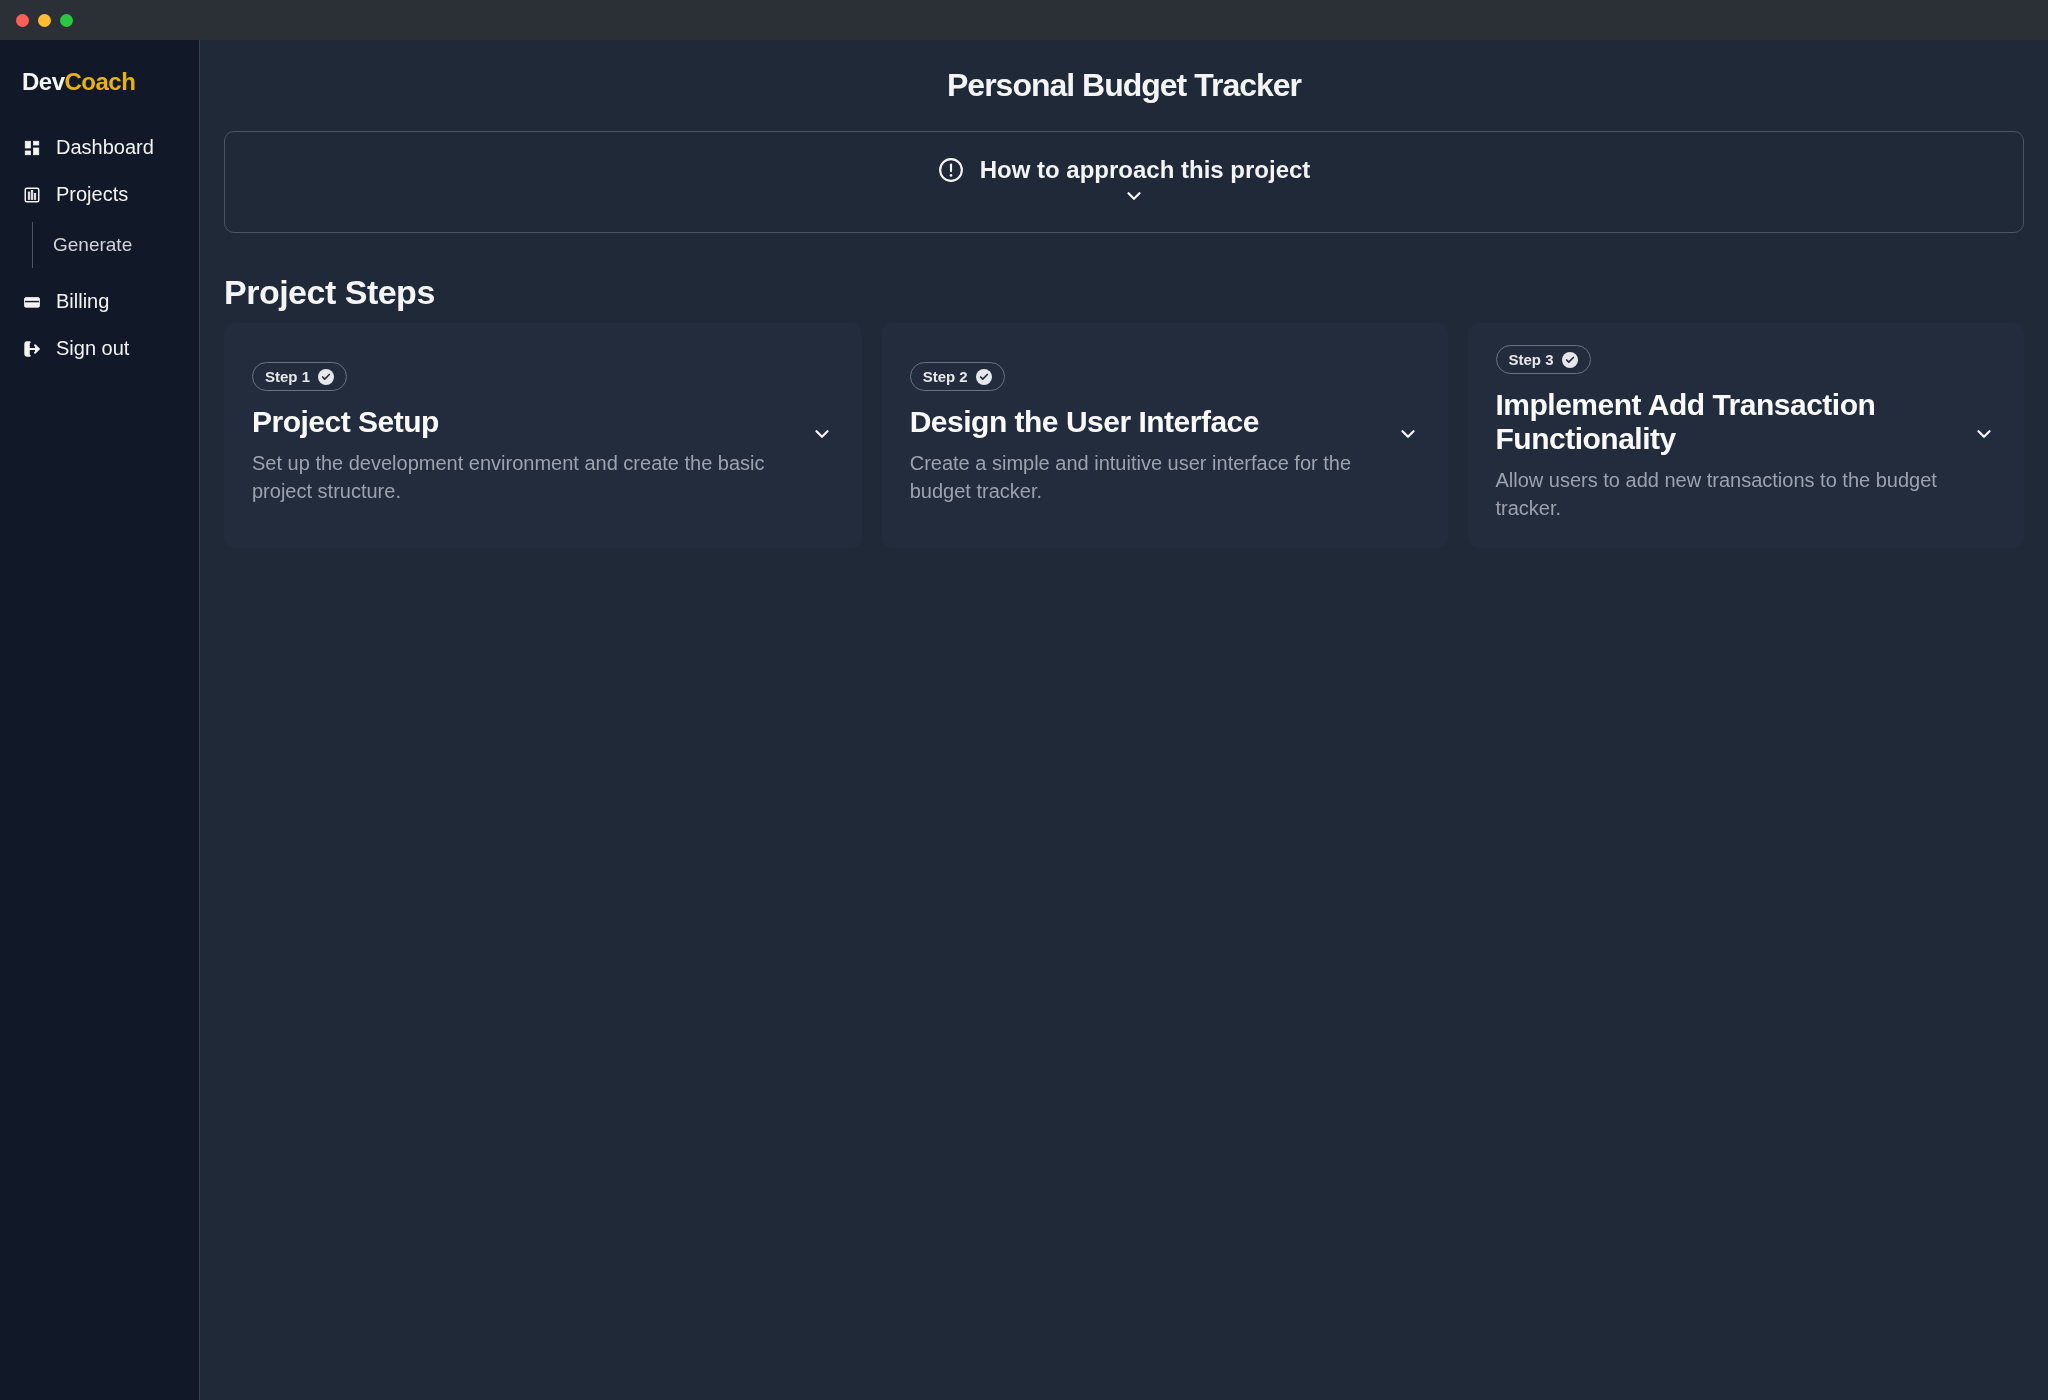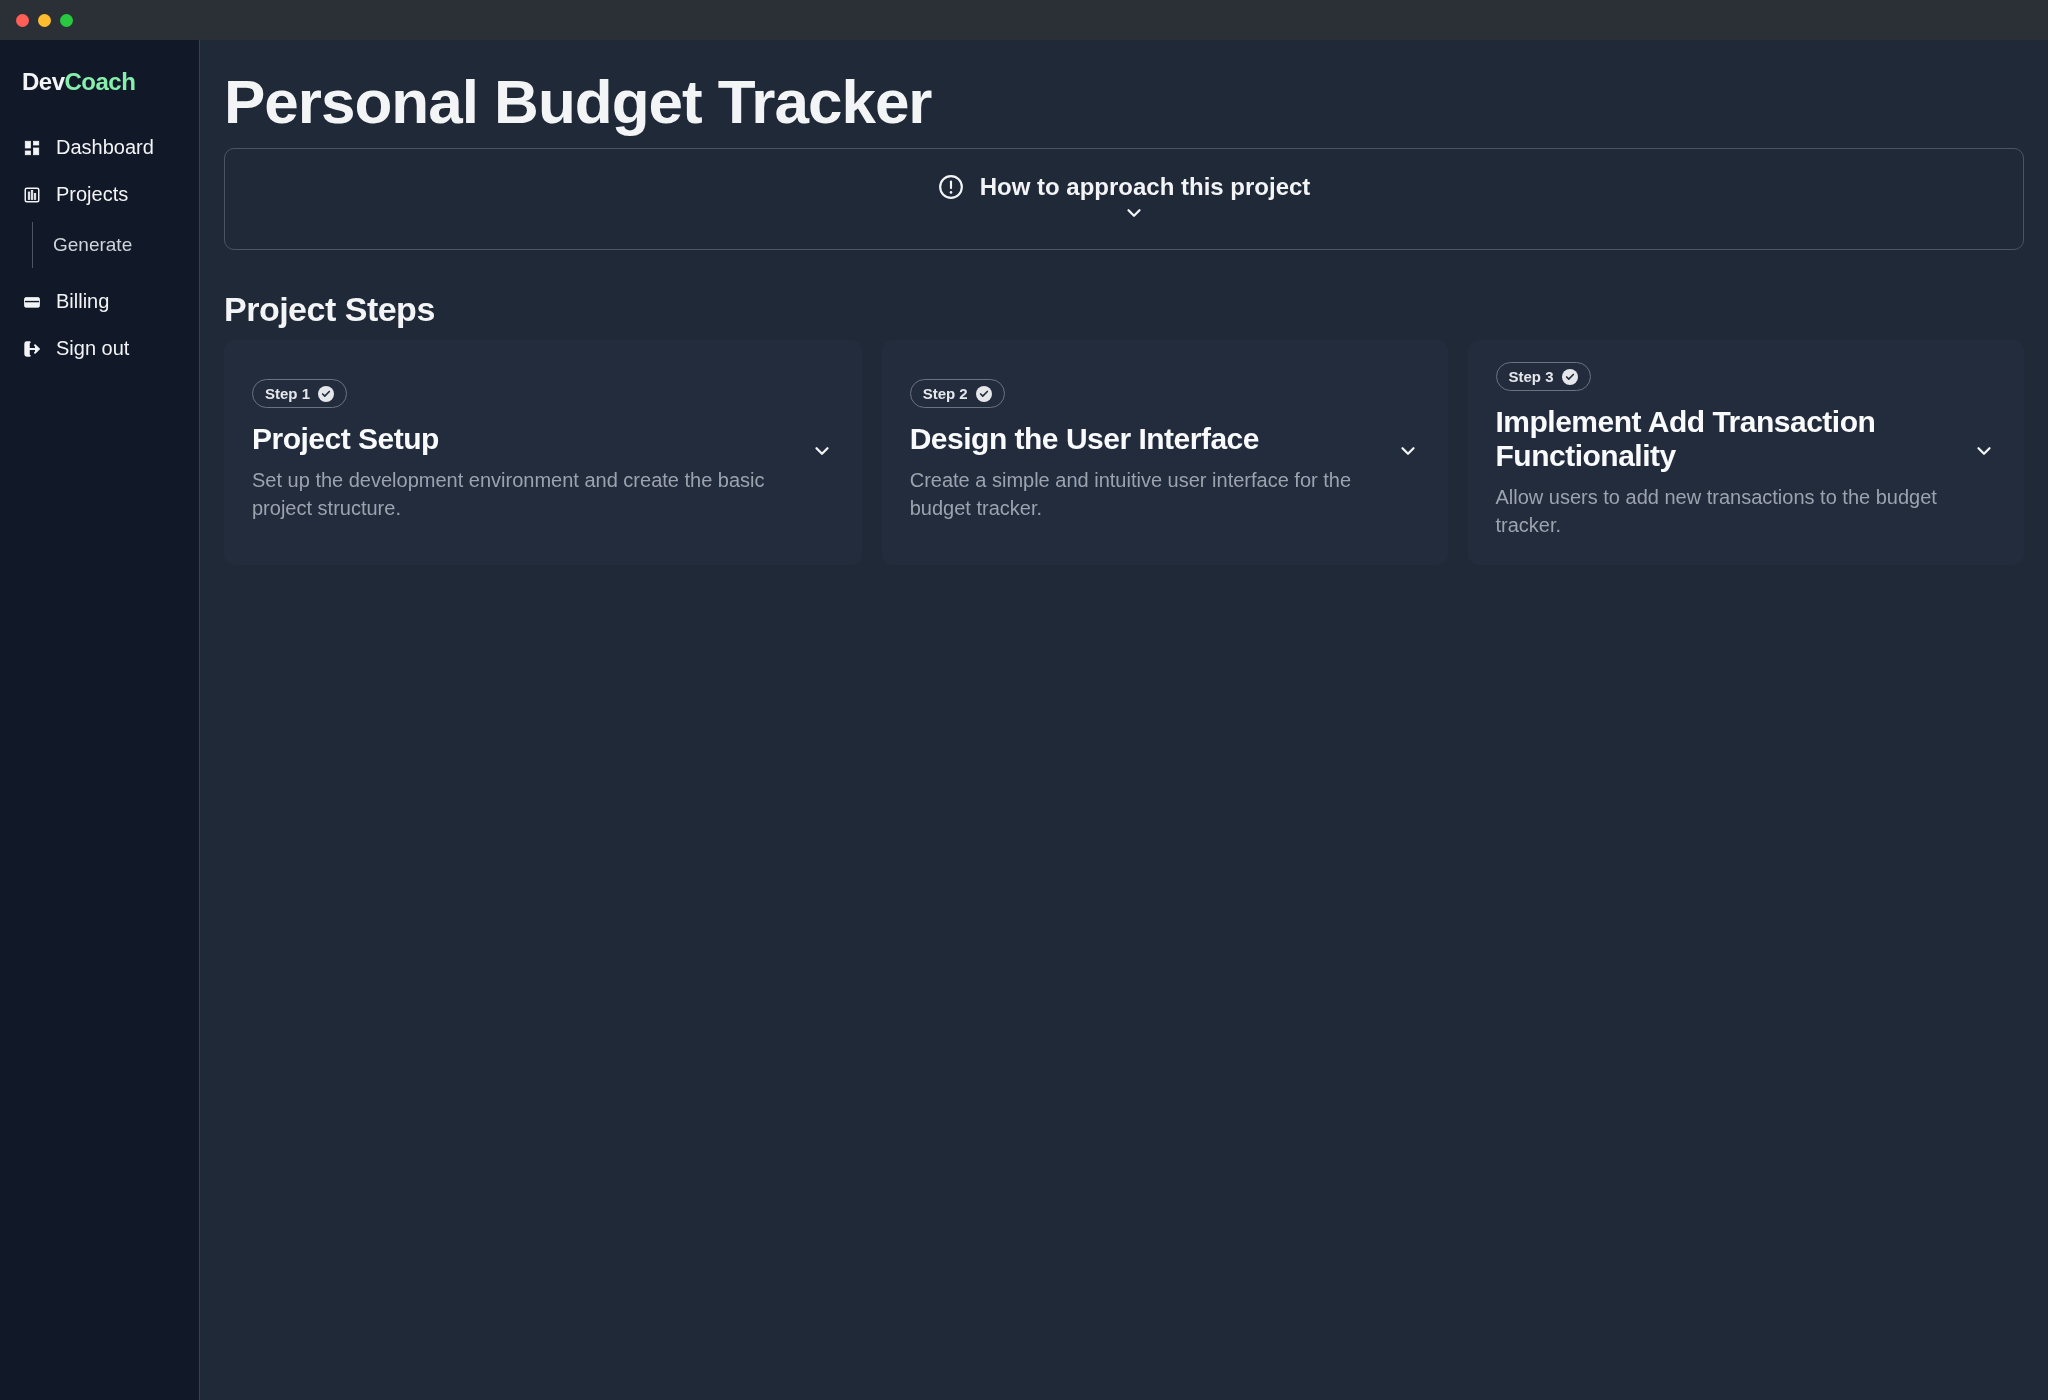--- a/index.html
+++ b/index.html
@@ -45,21 +45,21 @@
     display: flex;
     flex-direction: column;
     padding: 28px 0 0 0;
   }
   .logo {
     padding: 0 22px 28px 22px;
     font-size: 24px;
     font-weight: 800;
     letter-spacing: -0.5px;
   }
-  .logo .accent { color: #86efac; }
+  .logo .accent { color: #eab308; }
   .nav { display: flex; flex-direction: column; }
   .nav-item {
     display: flex; align-items: center;
     gap: 14px;
     padding: 12px 22px;
     font-size: 20px;
     font-weight: 500;
     color: #f3f4f6;
     cursor: pointer;
   }
@@ -81,25 +81,26 @@
     cursor: pointer;
   }
 
   
   .main {
     flex: 1;
     overflow-y: auto;
     padding: 28px 24px 40px 24px;
   }
   .page-title {
-    font-size: 62px;
+    font-size: 32px;
     font-weight: 800;
     letter-spacing: -1px;
     line-height: 1.1;
-    margin-bottom: 12px;
+    margin-bottom: 28px;
+    text-align: center;
   }
 
   .info-panel {
     border: 1px solid #4b5563;
     background: #1f2937;
     border-radius: 10px;
     padding: 24px 28px;
     display: flex; align-items: center; justify-content: space-between;
     cursor: pointer;
     margin-bottom: 40px;

